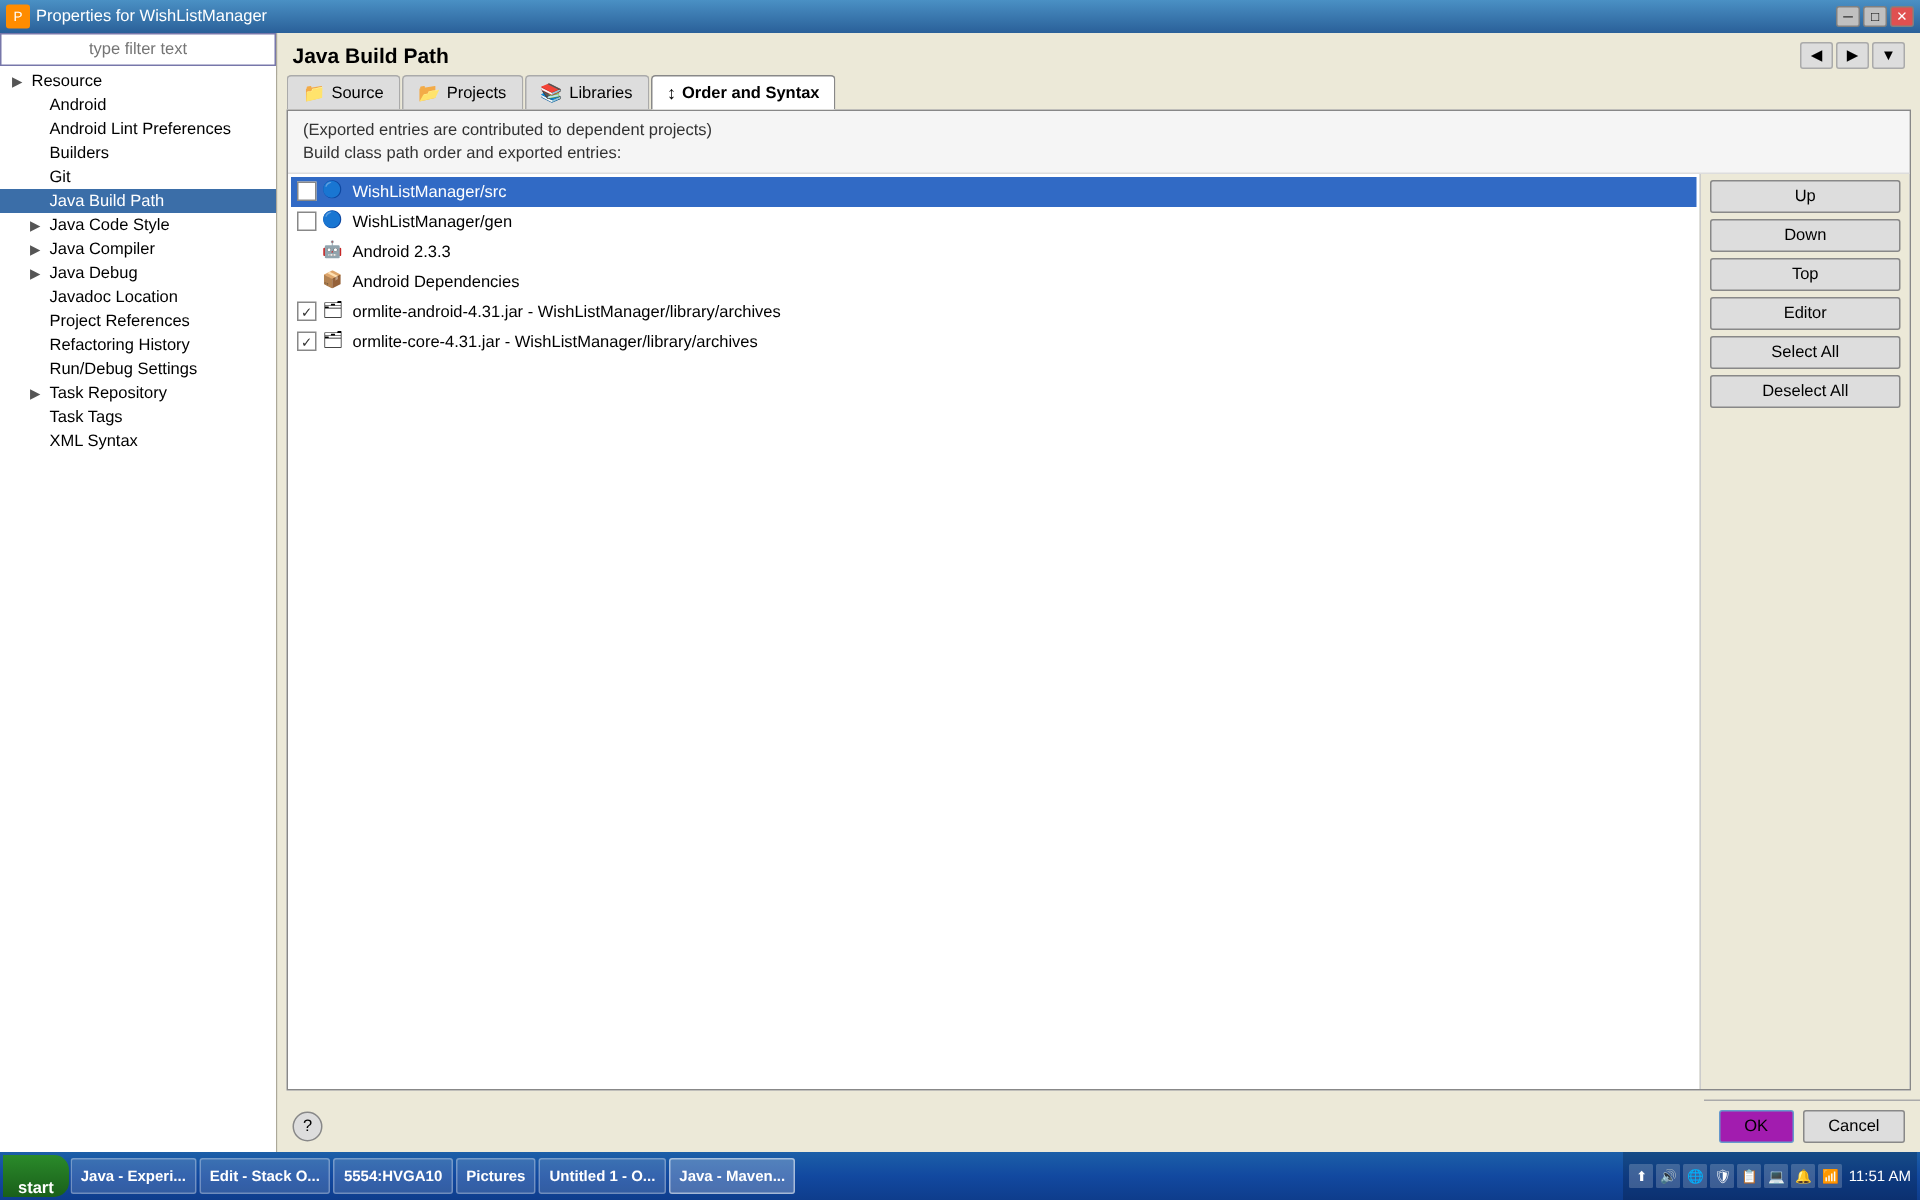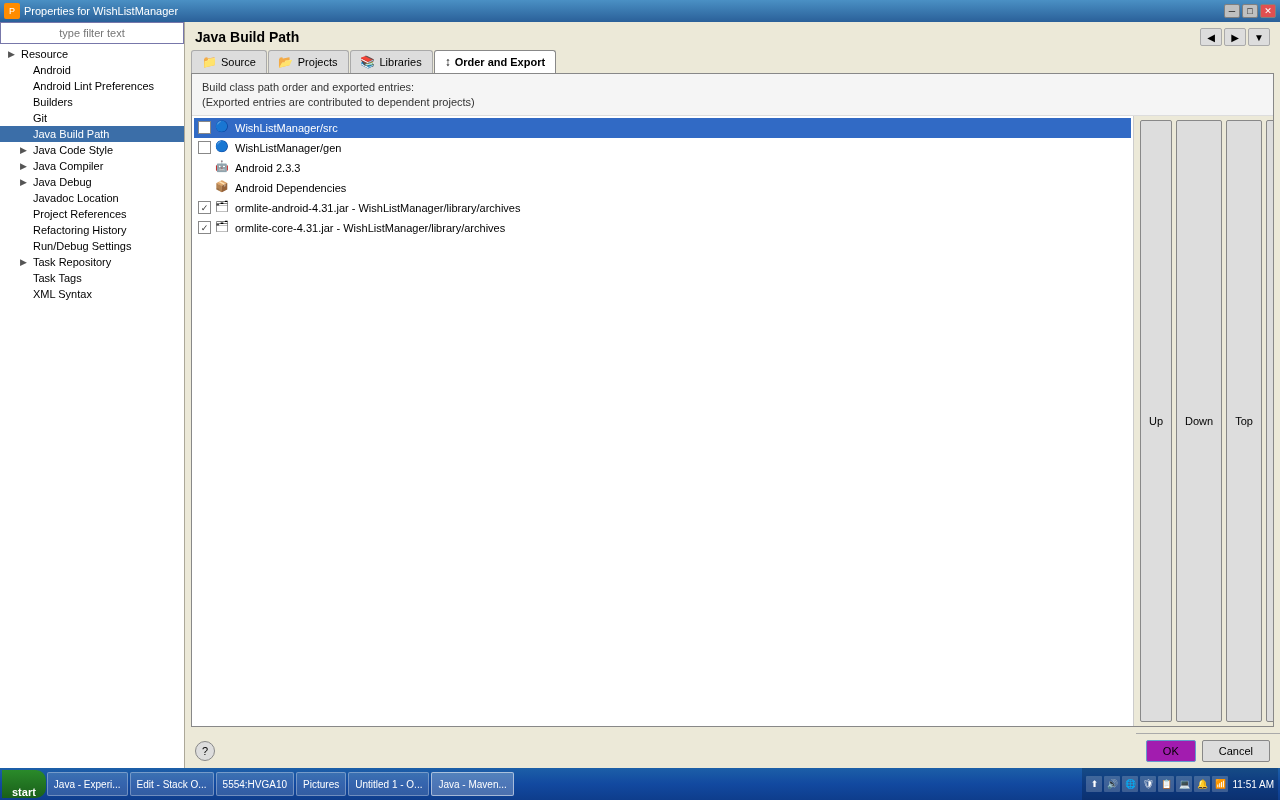--- a/index.html
+++ b/index.html
@@ -241,21 +241,21 @@
       flex-shrink: 0;
       font-size: 11px;
     }
     .entry-label { font-size: 11px; text-align: center; }
 
     
     .side-buttons {
       width: 140px;
       padding: 4px 6px;
       display: flex;
-      flex-direction: row;
+      flex-direction: column;
       gap: 4px;
       background: #ece9d8;
       border-left: 1px solid #ccc;
     }
     .side-btn {
       padding: 4px 8px;
       background: #ddd;
       border: 1px solid #888;
       border-radius: 2px;
       cursor: pointer;
@@ -343,20 +343,21 @@
       border-radius: 2px;
       color: white;
       font-size: 10px;
       display: flex;
       align-items: center;
       gap: 3px;
       cursor: pointer;
       max-width: 130px;
       overflow: hidden;
       white-space: nowrap;
+      font-weight: bold;
     }
     .taskbar-item.active {
       background: rgba(255,255,255,0.25);
       border-color: rgba(255,255,255,0.5);
     }
     .taskbar-right {
       display: flex;
       align-items: center;
       gap: 4px;
       padding: 0 4px;
@@ -499,28 +500,28 @@
         <div class="tab">
           <span class="tab-icon">📂</span>
           <span>Projects</span>
         </div>
         <div class="tab">
           <span class="tab-icon">📚</span>
           <span>Libraries</span>
         </div>
         <div class="tab active">
           <span class="tab-icon">↕</span>
-          <span>Order and Export</span>
+          <span>Order and Syntax</span>
         </div>
       </div>
 
     <div class="content-area">
       <div class="content-description">
+        <div>(Exported entries are contributed to dependent projects)</div>
         <div>Build class path order and exported entries:</div>
-        <div>(Exported entries are contributed to dependent projects)</div>
       </div>
       <div class="list-and-buttons">
         <div class="entries-list" id="entries-list">
         <div class="entry-item selected">
               <div class="entry-checkbox"></div>
               <span class="entry-icon">🔵</span>
               <span class="entry-label">WishListManager/src</span>
             </div>
             <div class="entry-item">
               <div class="entry-checkbox"></div>

